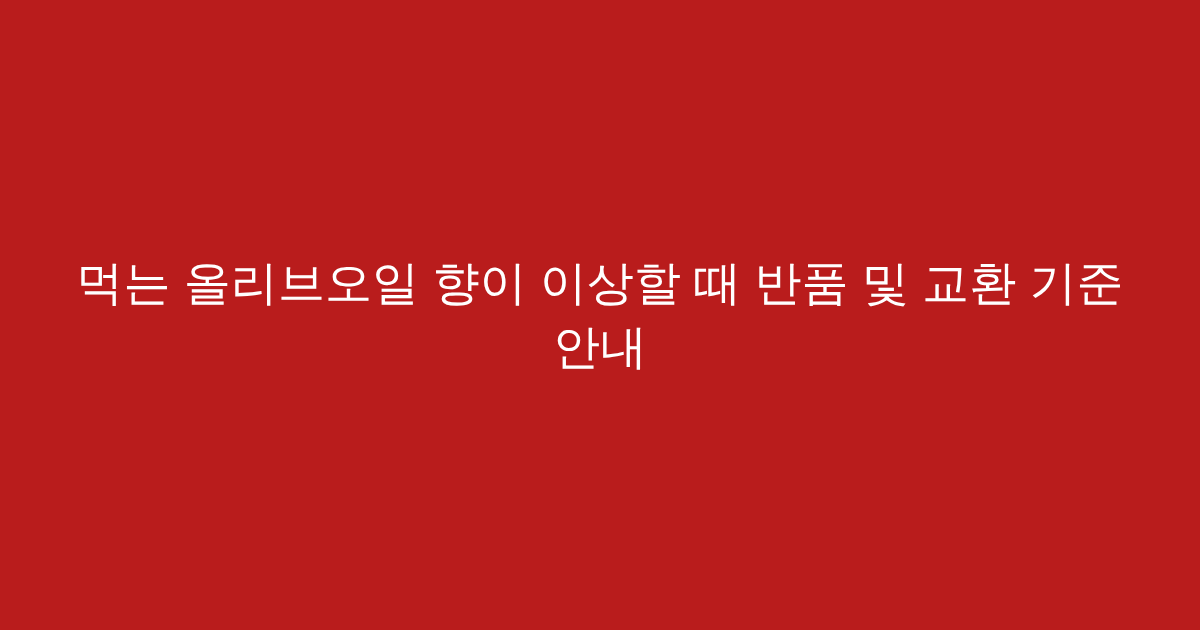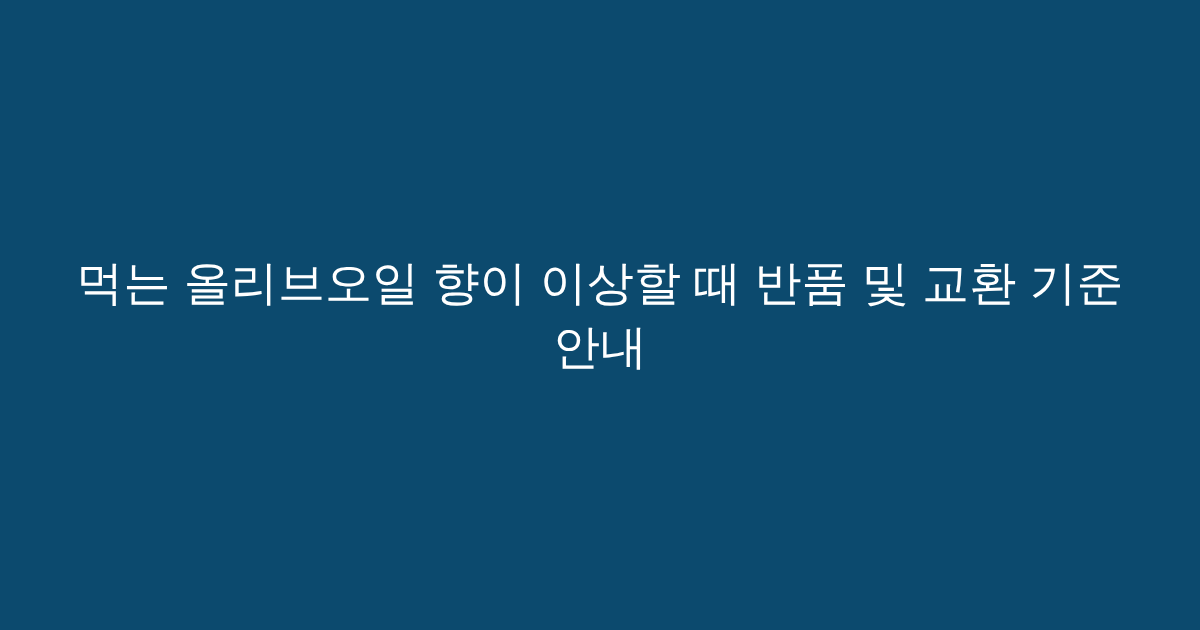--- a/index.html
+++ b/index.html
@@ -40,17 +40,17 @@
     line-height: 1.36;
     letter-spacing: 0.1px;
     word-break: keep-all;
     white-space: normal;
     text-rendering: optimizeLegibility;
   }
 </style>
 </head>
 <body>
 
-<div class="og-card" style="background-color: #0c4a6e;">
+<div class="og-card" style="background-color: #b91c1c;">
 
   <h1 class="og-card__title" style="color: rgb(255, 255, 255);">먹는 올리브오일 향이 이상할 때 반품 및 교환 기준 안내</h1>
 
 </div>
 
 </body></html>

